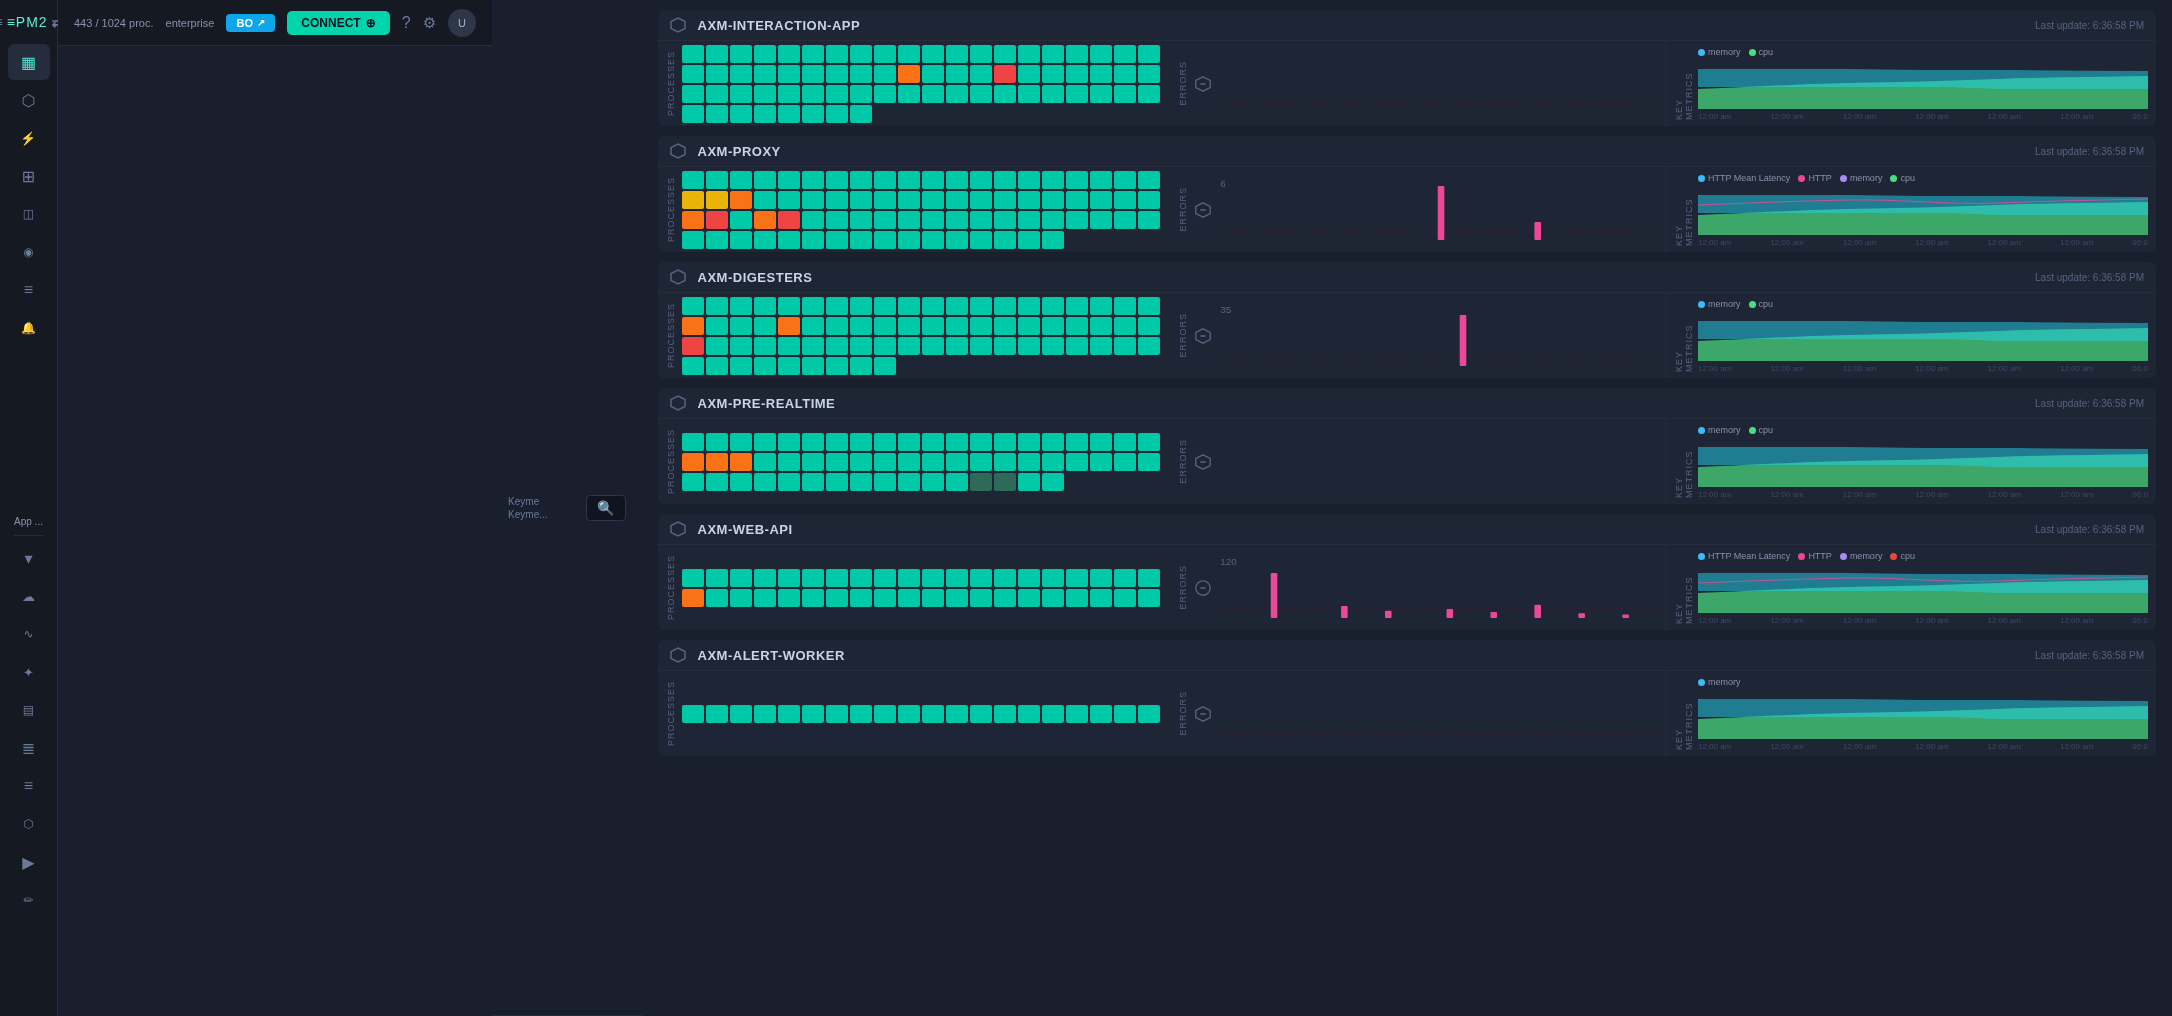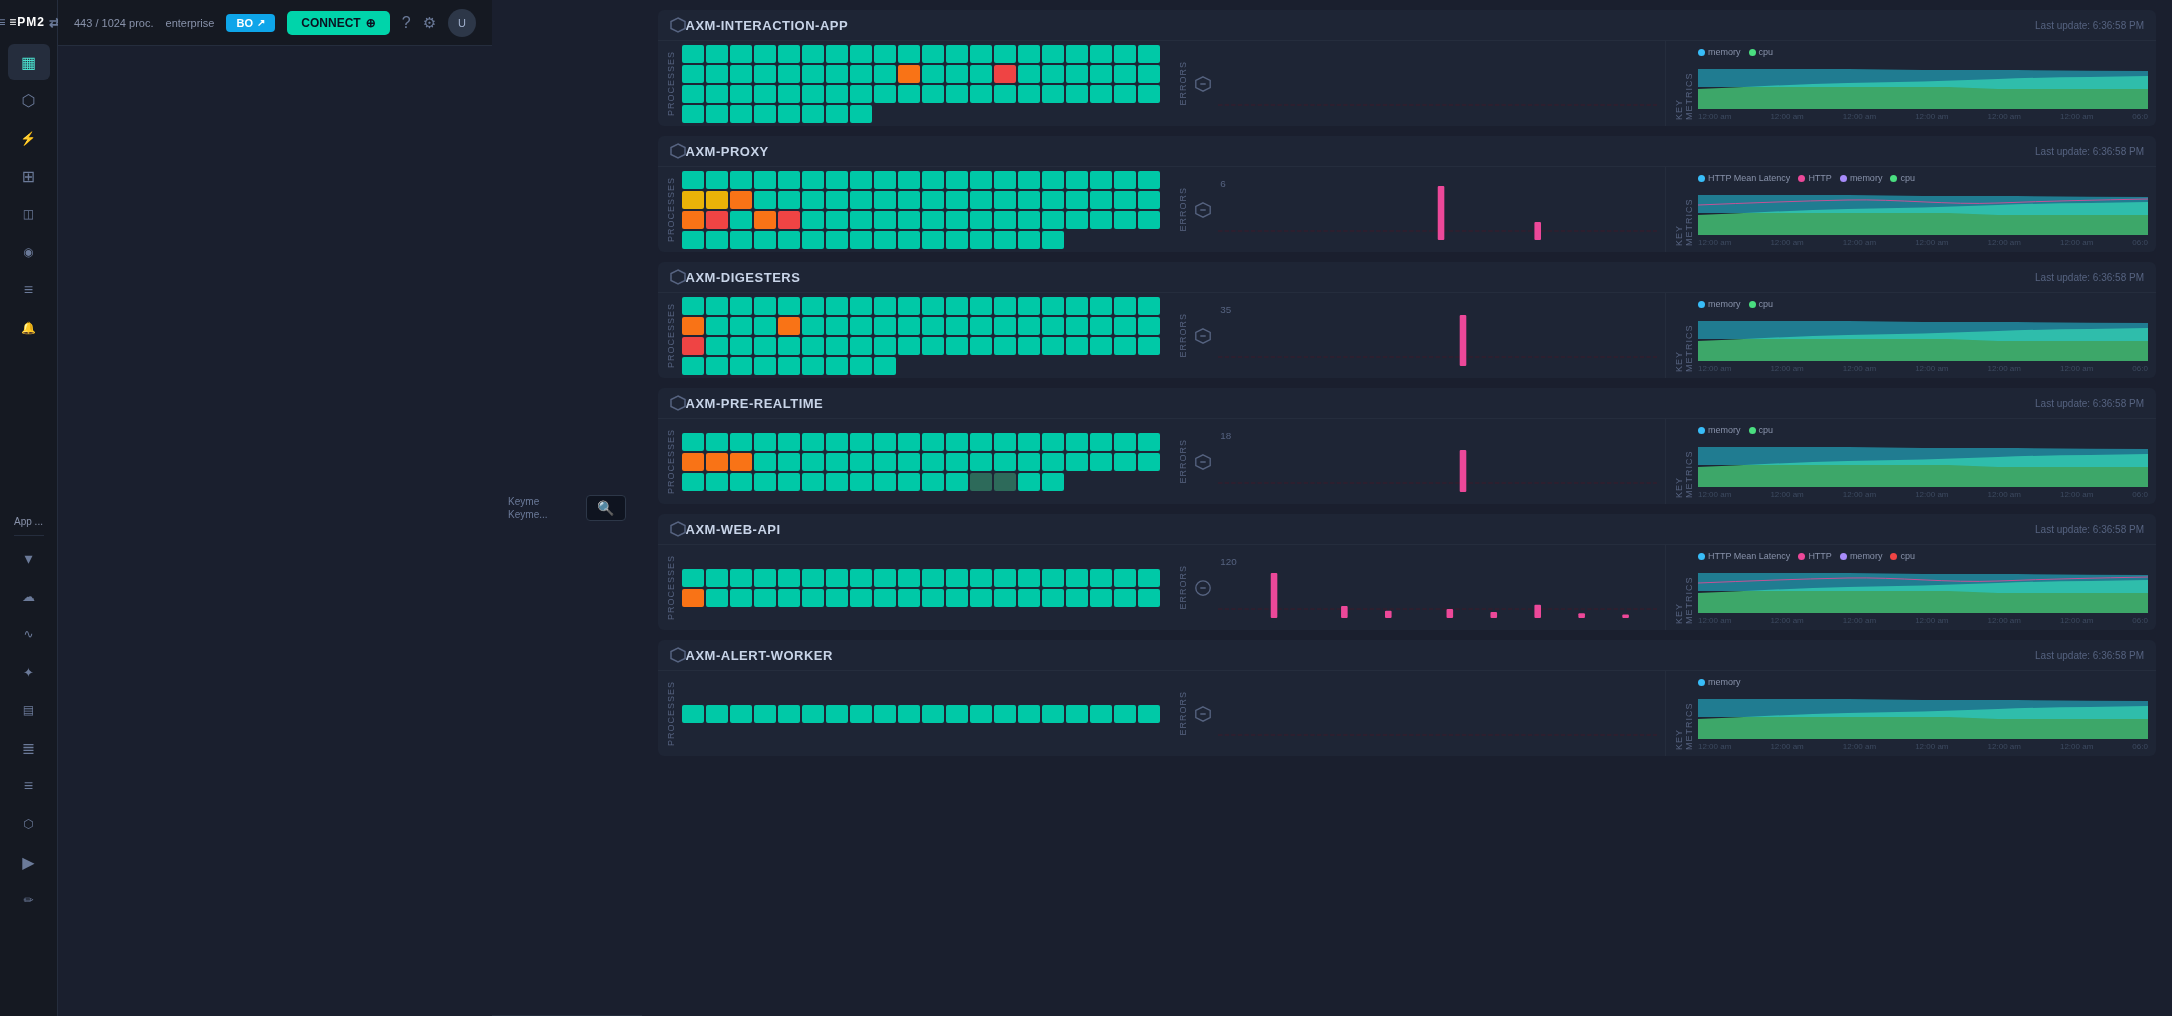--- a/index.html
+++ b/index.html
@@ -168,21 +168,21 @@
       overflow: hidden;
     }
     .app-header {
       display: flex;
       align-items: center;
       justify-content: space-between;
       padding: 7px 12px;
       border-bottom: 1px solid #252d3d;
     }
     .app-title-wrap {
-      display: flex; align-items: center; gap: 0;
+      display: flex; align-items: center; gap: 12px;
     }
     .hex-icon {
       width: 16px; height: 16px;
       position: relative;
     }
     .hex-icon svg { width: 16px; height: 16px; }
     .app-name {
       font-size: 13px;
       font-weight: 600;
       color: #c8d4e8;
@@ -304,21 +304,21 @@
       color: #3d4a60;
       margin-top: 1px;
     }
   </style>
 </head>
 <body>
 
 <div class="sidebar">
   <div class="sidebar-logo">
     <span style="font-size:14px;color:#6b7a99;">≡</span>
-    <span style="font-size:12px;font-weight:700;color:#ffffff;letter-spacing:1px;">≡PM2</span>
+    <span style="font-size:14px;font-weight:400;color:#5eead4;letter-spacing:1px;">≡PM2</span>
     <span style="color:#6b7a99;font-size:13px;cursor:pointer;">⇄</span>
   </div>
 
   <div class="sidebar-nav">
     <div class="sidebar-item active">
       <span>▦</span>
     </div>
     <div class="sidebar-item">
       <span>⬡</span>
     </div>
@@ -894,25 +894,20 @@
             </div>
           </div>
           <div class="errors-section" style="min-width: 380px; flex: 1 1 0%;">
             <div class="errors-label">Errors</div>
             <div class="errors-icon">
               <svg viewBox="0 0 20 20" width="18" height="18">
                 <polygon points="10,2 18,6 18,14 10,18 2,14 2,6" stroke="#566380" stroke-width="1.5" fill="none"></polygon>
                 <line x1="7" y1="10" x2="13" y2="10" stroke="#566380" stroke-width="1.5"></line>
               </svg>
             </div>
-            <div class="errors-chart"><svg viewBox="0 0 400 70" preserveAspectRatio="none">
-                <line x1="0" y1="80%" x2="100%" y2="80%" stroke="#3d1a2a" stroke-width="1" stroke-dasharray="4,2"></line>
-                <text x="2" y="12" fill="#566380" font-size="9">18</text>
-                <rect x="55.00000000000001%" y="23" width="6" height="42" fill="#ec4899" rx="1"></rect>
-              </svg></div>
           </div>
           <div class="metrics-section" style="min-width: 460px;">
             <div class="metrics-label">Key metrics</div>
             <div class="metrics-content">
               <div class="metrics-legend">
                 <div class="legend-item">
                   <div class="legend-dot" style="background:#38bdf8"></div>
                   <span>memory</span>
                 </div>
                 <div class="legend-item">

